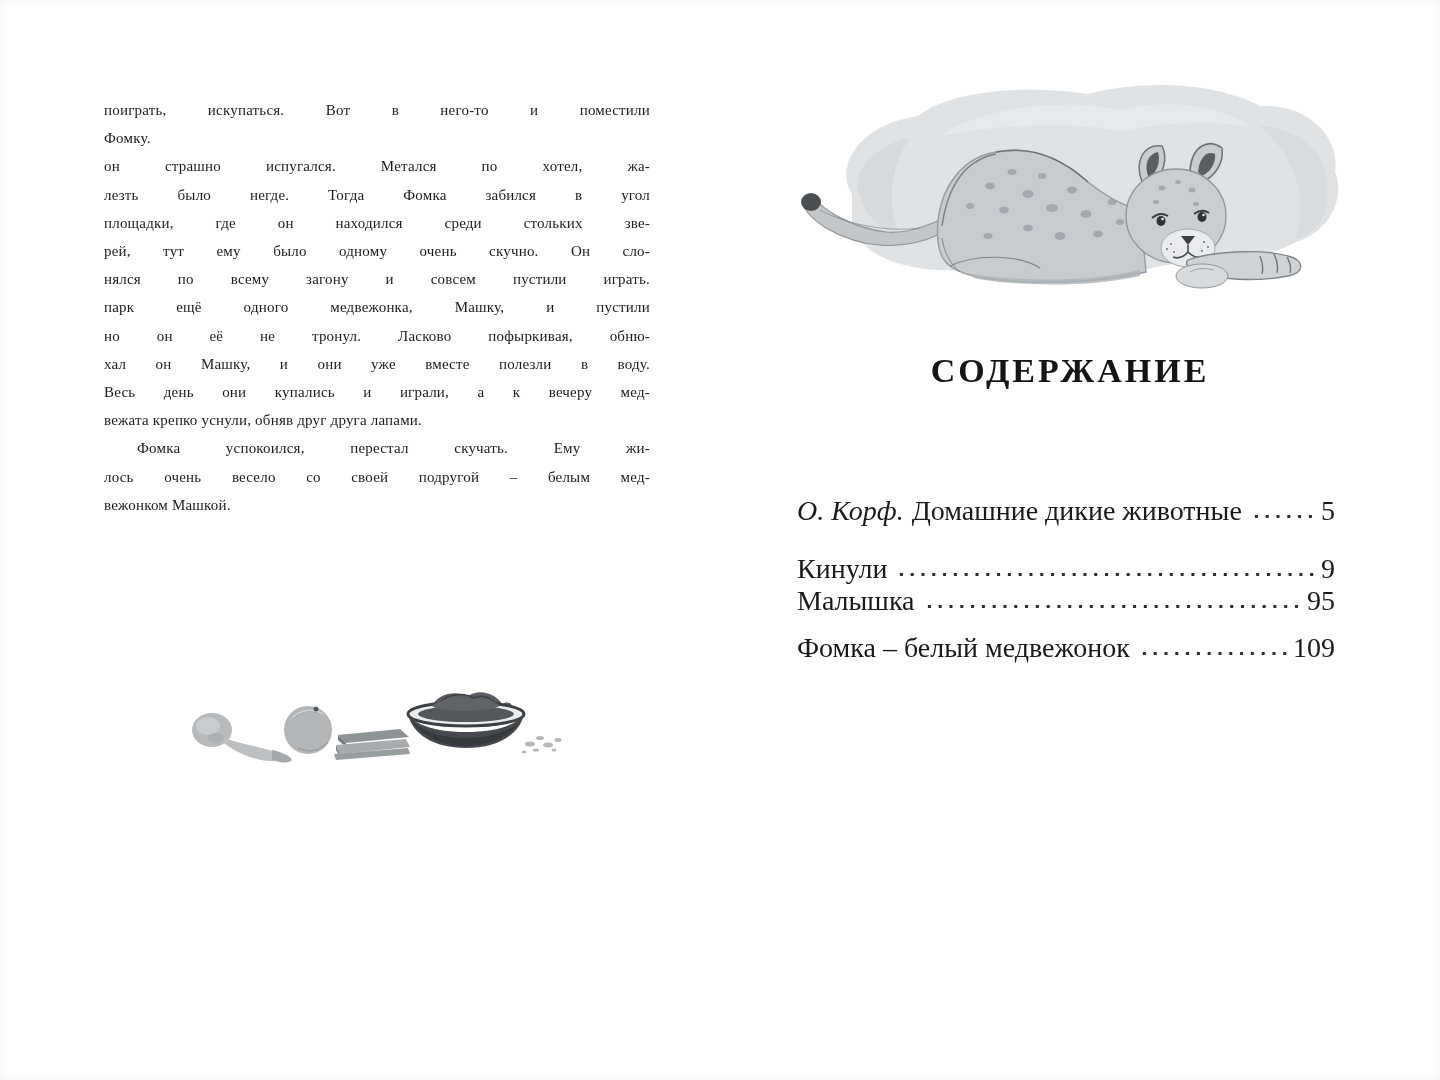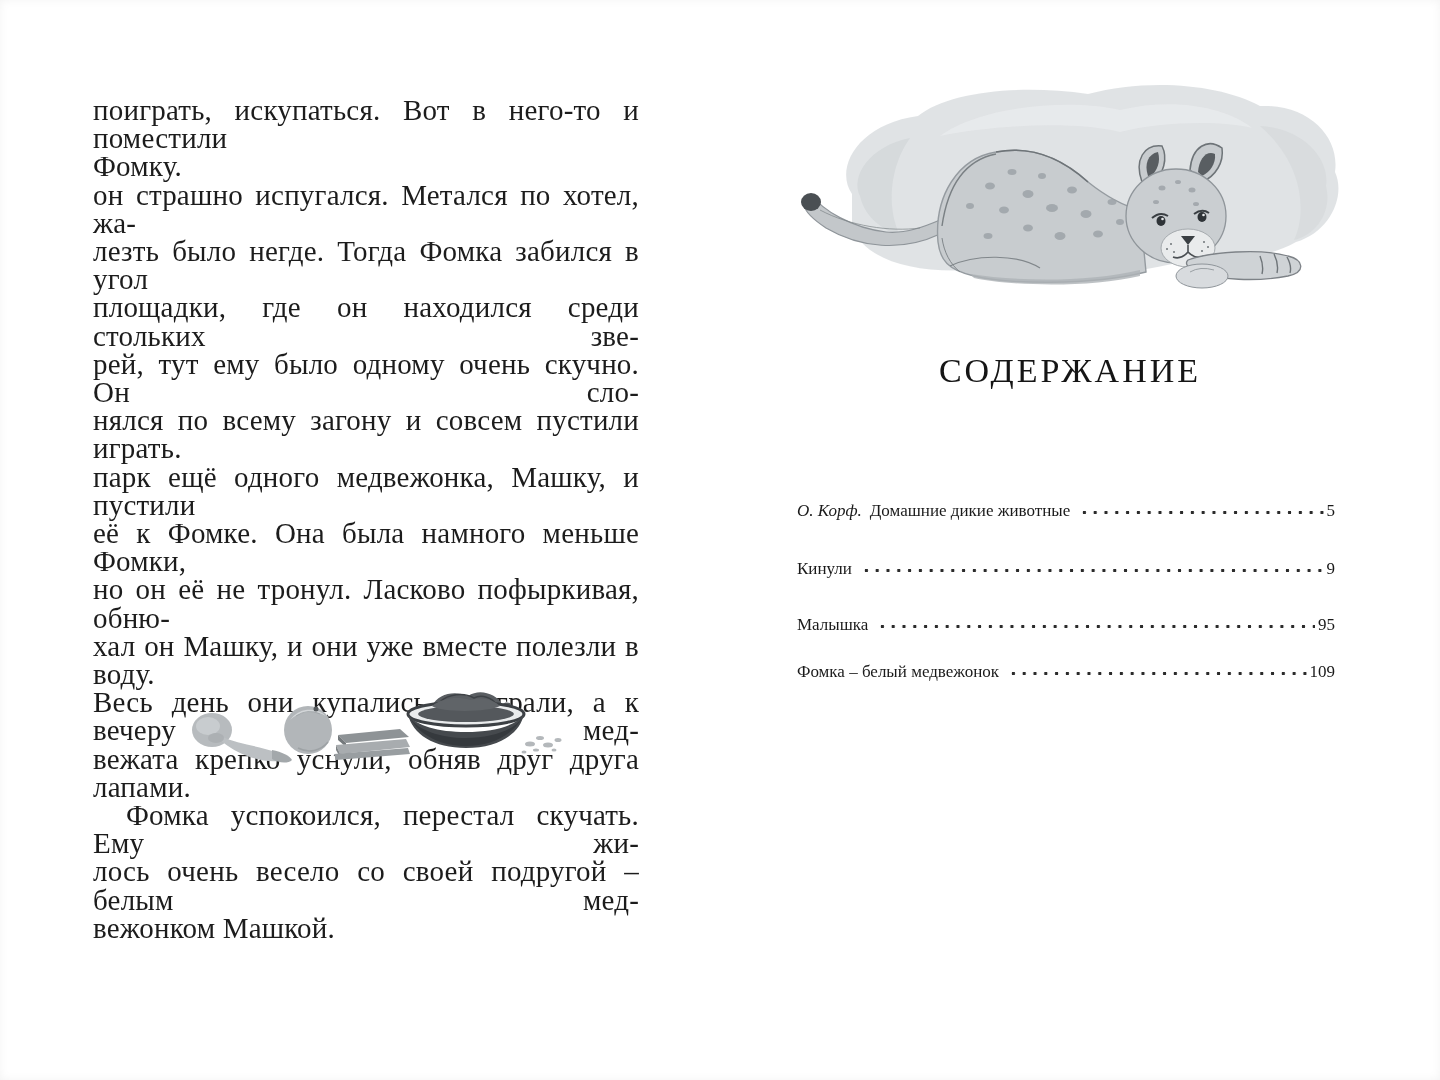--- a/index.html
+++ b/index.html
@@ -5,42 +5,42 @@
   html,body{margin:0;padding:0;}
   body{
     width:1440px;height:1080px;background:#ffffff;position:relative;
     font-family:"Liberation Serif","DejaVu Serif",serif;color:#1c1c1c;
     overflow:hidden;
   }
   .book{position:absolute;inset:0;box-shadow:inset 0 0 10px rgba(0,0,0,0.05);}
 
   
   .left-text{
-    position:absolute;left:93px;top:96px;width:546px;
-    font-size:29px;line-height:28.2px;letter-spacing:0.2px;
+    position:absolute;left:104px;top:96px;width:546px;
+    font-size:15px;line-height:28.2px;letter-spacing:0.2px;
   }
   .tline{text-align:justify;text-align-last:justify;text-justify:inter-word;white-space:normal;}
   .tline.last{text-align-last:left;}
   .tline.indent{text-indent:33px;}
 
   .food-illo{position:absolute;left:180px;top:688px;}
 
   
   .cub-illo{position:absolute;left:790px;top:76px;}
 
   .toc-heading{
     position:absolute;left:790px;top:352px;width:560px;
-    text-align:center;font-size:34px;font-weight:normal;letter-spacing:3px;
+    text-align:center;font-size:34px;font-weight:bold;letter-spacing:3px;
     color:#151515;
   }
 
-  .toc{position:absolute;left:797px;top:496px;width:538px;font-size:17px;color:#1a1a1a;}
+  .toc{position:absolute;left:797px;top:496px;width:538px;font-size:28px;color:#1a1a1a;}
   .toc-row{display:flex;align-items:baseline;line-height:30px;margin-bottom:17px;}
   .toc-row.r0{margin-bottom:28px;}
-  .toc-row.r1{margin-bottom:26px;}
+  .toc-row.r1{margin-bottom:2px;}
   .toc-author{font-style:italic;margin-right:8px;white-space:nowrap;}
   .toc-title{white-space:nowrap;}
   .toc-leader{
     flex:1;height:20px;margin-left:9px;margin-right:3px;
     background-image:radial-gradient(circle,#2b2b2b 1.7px,transparent 2px);
     background-size:10.8px 5px;background-repeat:repeat-x;
     background-position:left bottom 1px;
     align-self:baseline;
   }
   .toc-page{white-space:nowrap;}
@@ -53,21 +53,20 @@
   <div>
     <div class="left-text">
         <div class="tline">поиграть, искупаться. Вот в него-то и поместили</div>
         <div class="tline last">Фомку.</div>
         <div class="tline">он страшно испугался. Метался по хотел, жа-</div>
         <div class="tline">лезть было негде. Тогда Фомка забился в угол</div>
         <div class="tline">площадки, где он находился среди стольких зве-</div>
         <div class="tline">рей, тут ему было одному очень скучно. Он сло-</div>
         <div class="tline">нялся по всему загону и совсем пустили играть.</div>
         <div class="tline">парк ещё одного медвежонка, Машку, и пустили</div>
-        <div class="tline">её к Фомке. Она была намного меньше Фомки,</div>
         <div class="tline">но он её не тронул. Ласково пофыркивая, обню-</div>
         <div class="tline">хал он Машку, и они уже вместе полезли в воду.</div>
         <div class="tline">Весь день они купались и играли, а к вечеру мед-</div>
         <div class="tline last">вежата крепко уснули, обняв друг друга лапами.</div>
         <div class="tline indent">Фомка успокоился, перестал скучать. Ему жи-</div>
         <div class="tline">лось очень весело со своей подругой – белым мед-</div>
         <div class="tline last">вежонком Машкой.</div>
       </div>
 
     <svg class="food-illo" width="390" height="100" viewBox="0 0 390 100">

